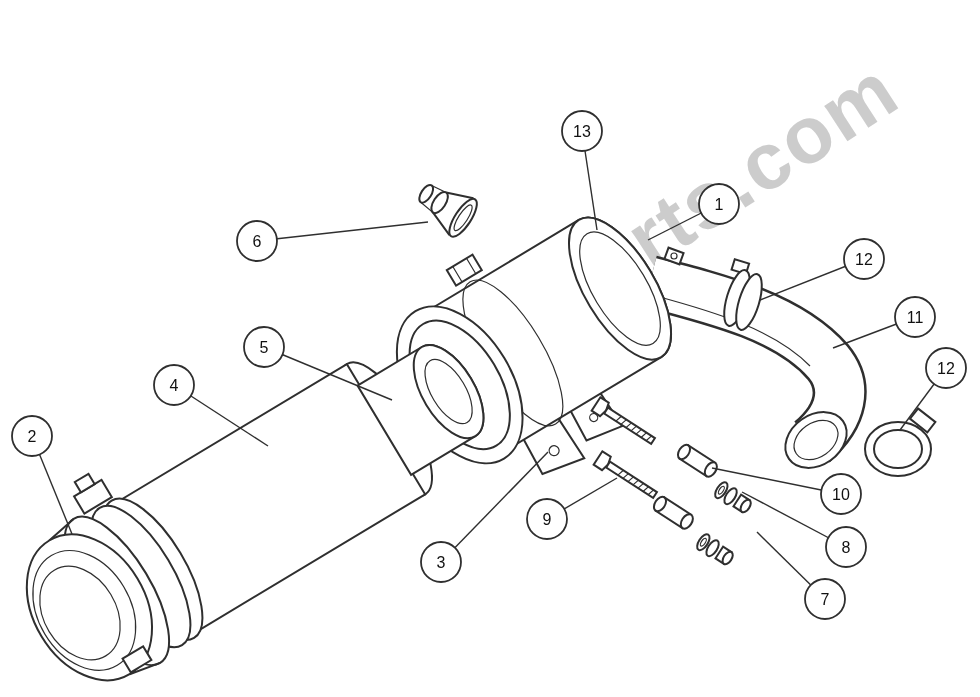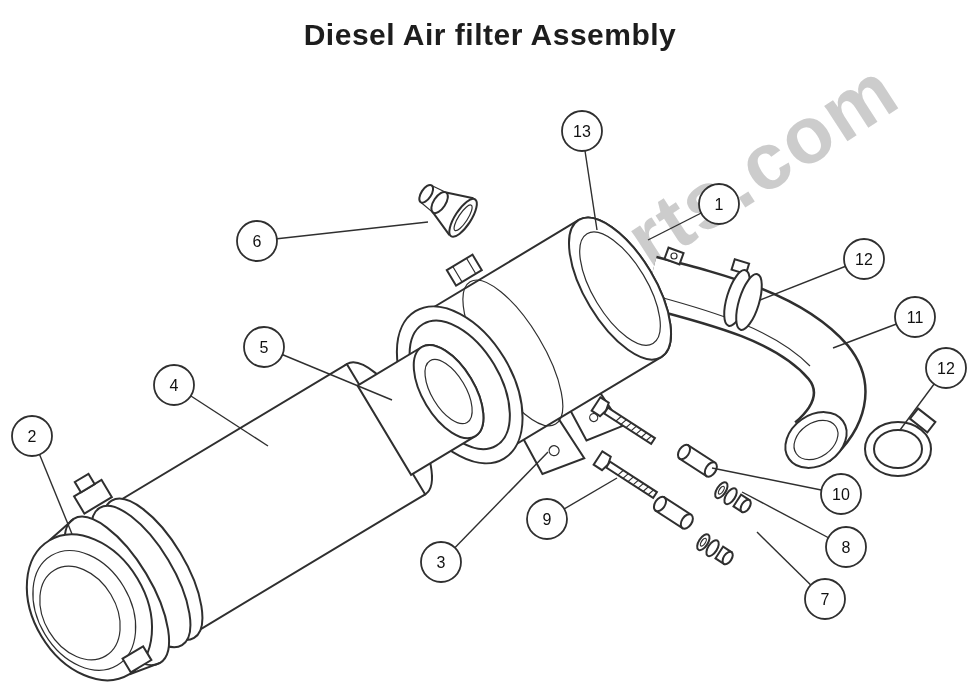--- a/index.html
+++ b/index.html
@@ -35,21 +35,20 @@
   .bubble{fill:#ffffff;stroke:var(--line);stroke-width:1.8;}
   .bubble-label{
     font-family:"Liberation Sans", sans-serif;
     font-size:16px;fill:#111;text-anchor:middle;
   }
 </style>
 </head>
 <body>
 
 <div class="page">
-  <h1 class="title">Diesel Air filter Assembly</h1>
 
   <svg width="980" height="697" viewBox="0 0 980 697">
 
     <text class="wm" transform="translate(492,372) rotate(-33)" text-anchor="middle">BadBoyMowerParts.com</text>
 
     <g>
 
       <g>
         <path class="tube-outer" d="M650,282 C720,300 790,318 828,362 C848,386 842,416 812,442"></path>
         <path class="tube-inner" d="M650,282 C720,300 790,318 828,362 C848,386 842,416 812,442"></path>

